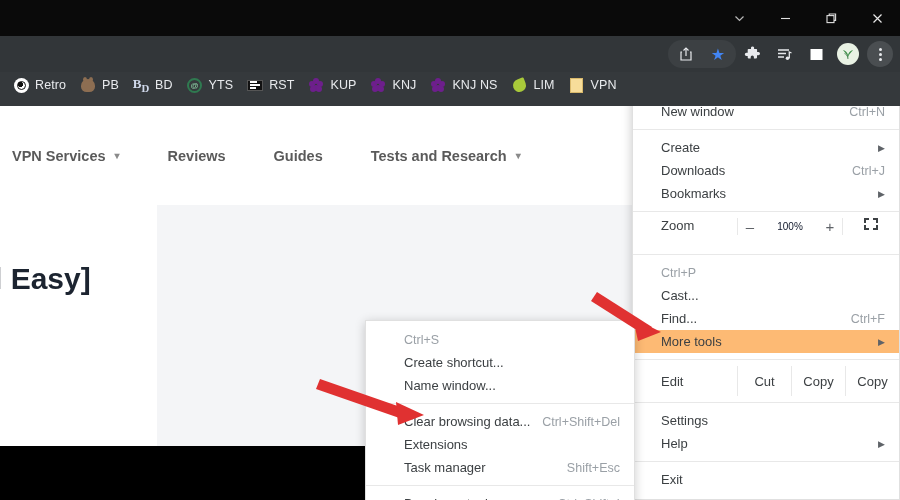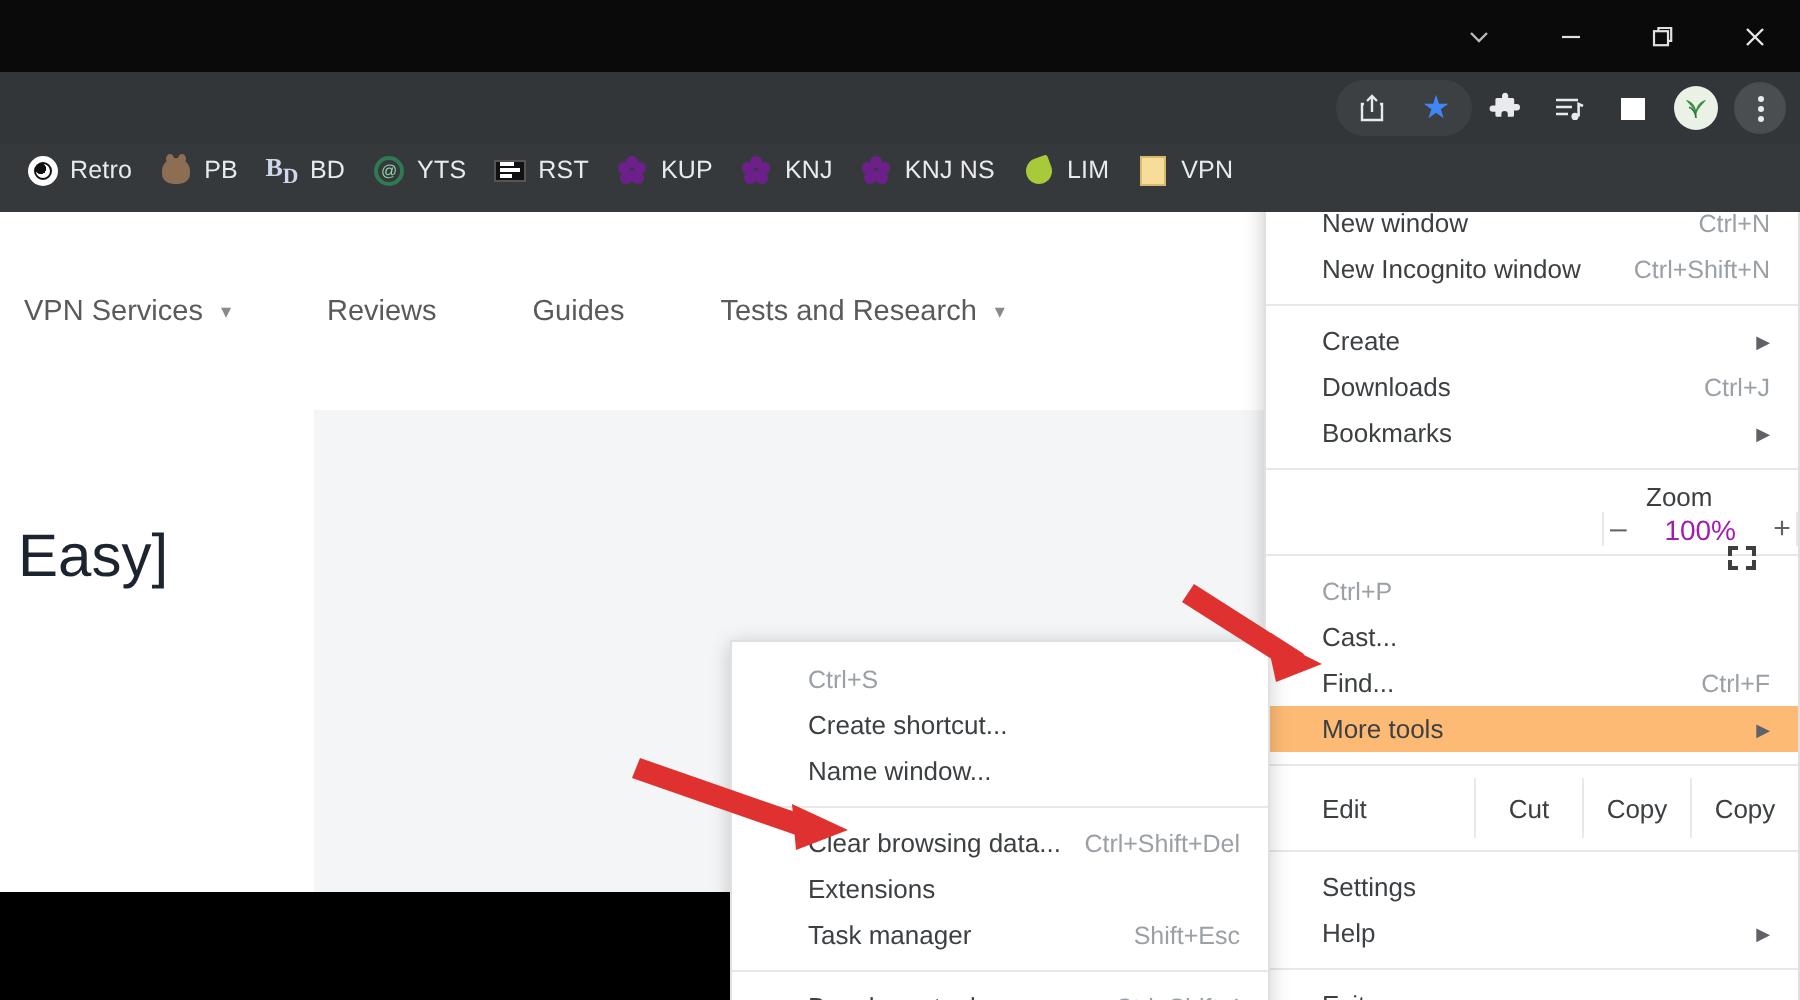--- a/index.html
+++ b/index.html
@@ -74,21 +74,21 @@
   .ico-rst i:nth-child(1){ width:70%; } .ico-rst i:nth-child(2){ width:100%; } .ico-rst i:nth-child(3){ width:55%; }
   .ico-grape { width:14px; height:15px; position:relative; }
   .ico-grape b { position:absolute; width:6px; height:6px; border-radius:50%; background:#6d1f8c; }
   .ico-grape b:nth-child(1){ left:0; top:3px;} .ico-grape b:nth-child(2){ right:0; top:3px;}
   .ico-grape b:nth-child(3){ left:4px; top:0;} .ico-grape b:nth-child(4){ left:4px; top:7px;}
   .ico-grape b:nth-child(5){ left:1px; top:8px;} .ico-grape b:nth-child(6){ right:1px; top:8px;}
   .ico-lim { width:13px; height:13px; border-radius:50% 10% 50% 50%; background:#a8c93a; transform: rotate(-20deg); }
   .ico-vpnfolder { width:13px; height:15px; background:#f7dd9a; border:1px solid #d9b96b; }
 
   
-  .page { position: absolute; left: 0; top: 106px; width: 900px; height: 340px; background: #f4f5f7; }
+  .page { position: absolute; left: 0; top: 106px; width: 900px; height: 340px; background: #f4f5f7; font-weight: bold; }
   .site-nav {
     position: absolute; left: 0; top: 0; width: 900px; height: 99px; background: #fff;
     display: flex; align-items: center;
   }
   .nav-items { display: flex; align-items: center; margin-left: -12px; }
   .nav-item { display: flex; align-items: center; color: #5a5a5a; font-size: 14.5px; padding: 0 24px; white-space: nowrap; }
   .nav-caret { margin-left: 9px; color: #8a8a8a; font-size: 10px; }
   .content-card { position: absolute; left: 0; top: 99px; width: 157px; bottom: 0; background: #fff; }
   .headline {
     position: absolute; left: -6px; top: 156px; font-size: 30px; color: #1c2430;
@@ -106,25 +106,25 @@
   .mi {
     display: flex; align-items: center; height: 23px; padding: 0 14px 0 28px; position: relative;
     white-space: nowrap;
   }
   .mi .lbl { flex: 1; }
   .mi .accel { color: #9aa0a6; font-size: 12.5px; }
   .mi.sel { background: #fdba74; }
   .mi .arrow { color: #5f6368; font-size: 9px; margin-left: 8px; }
   .msep { height: 1px; background: #e8e8e8; margin: 6px 0; }
 
-  .zoomrow { display: flex; align-items: flex-end; height: 30px; font-size: 13px; flex-direction: column; }
+  .zoomrow { display: flex; align-items: flex-start; height: 30px; font-size: 13px; }
   .zoomrow .zl { width: 104px; display: flex; align-items: center; padding-left: 28px; color: #3c4043; }
   .zoomrow .zc { flex: 1; display: flex; align-items: center; justify-content: center; gap: 16px; border-left: 1px solid #e8e8e8; border-right: 1px solid #e8e8e8; }
   .zoomrow .zc .pm { color: #5f6368; font-size: 15px; width: 14px; text-align: center; }
-  .zoomrow .zc .pct { color: #a21caf; font-size: 14px; min-width: 34px; text-align: center; }
+  .zoomrow .zc .pct { color: #0f172a; font-size: 10px; min-width: 34px; text-align: center; }
   .zoomrow .zr { width: 56px; display: flex; align-items: center; justify-content: center; }
   .fs-ico { position: relative; width: 14px; height: 12px; }
   .fs-ico i { position: absolute; width: 5px; height: 5px; border: 2px solid #3c4043; }
   .fs-ico i:nth-child(1){ left:0; top:0; border-right:none; border-bottom:none; }
   .fs-ico i:nth-child(2){ right:0; top:0; border-left:none; border-bottom:none; }
   .fs-ico i:nth-child(3){ left:0; bottom:0; border-right:none; border-top:none; }
   .fs-ico i:nth-child(4){ right:0; bottom:0; border-left:none; border-top:none; }
 
   .editrow { display: flex; align-items: stretch; height: 30px; font-size: 13px; }
   .editrow .el { width: 104px; display: flex; align-items: center; padding-left: 28px; }
@@ -174,24 +174,20 @@
 
   <div class="cmenu">
     <div class="mi">
       <span class="lbl">New tab</span>
       <span class="accel">Ctrl+T</span>
     </div>
     <div class="mi">
       <span class="lbl">New window</span>
       <span class="accel">Ctrl+N</span>
     </div>
-    <div class="mi">
-      <span class="lbl">New Incognito window</span>
-      <span class="accel">Ctrl+Shift+N</span>
-    </div>
 
     <div class="msep"></div>
 
     <div class="mi">
       <span class="lbl">Create</span>
       <span class="arrow">▶</span>
     </div>
     <div class="mi">
       <span class="lbl">Downloads</span>
       <span class="accel">Ctrl+J</span>

